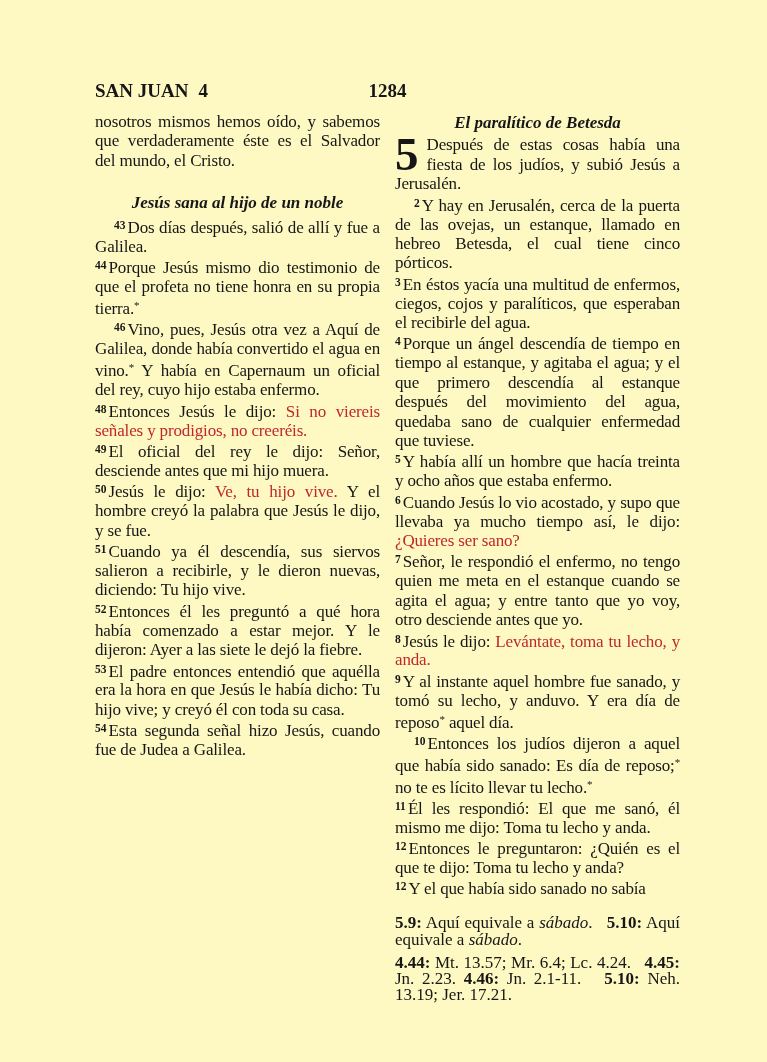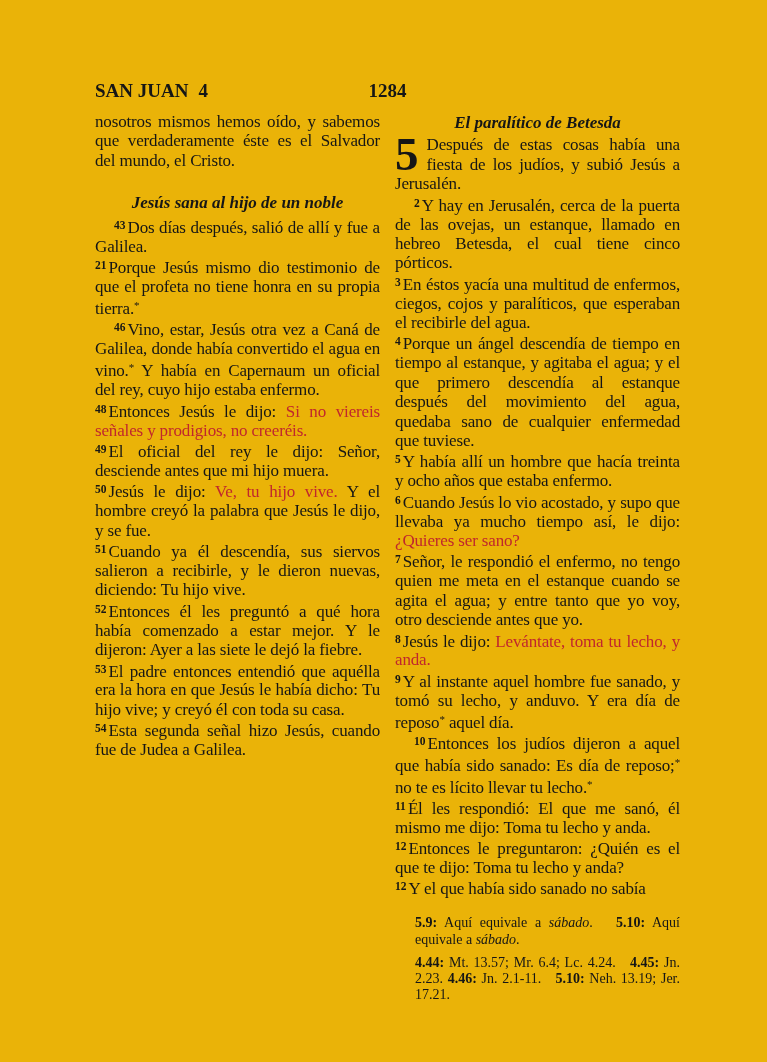--- a/index.html
+++ b/index.html
@@ -1,21 +1,21 @@
 <!DOCTYPE html>
 <html lang="es" style="--red-letter: #c0272d;"><head>
 <meta charset="utf-8">
 <style>
   html,body{margin:0;padding:0;}
   body{
     width:767px;height:1062px;background:#ffffff;position:relative;
     font-family:"Liberation Serif", serif;color:#161616;
     -webkit-font-smoothing:antialiased;
   }
-  .page{position:absolute;inset:0;background:#eab308;overflow:hidden;}
+  .page{position:absolute;inset:0;background:#fef9c3;overflow:hidden;}
   .content{position:absolute;left:95px;top:80px;width:585px;}
   .header{position:relative;height:22px;font-weight:bold;font-size:19px;line-height:22px;}
   .chapnum{margin-left:10px;}
   .pagenum{position:absolute;left:50%;transform:translateX(-50%);}
   .cols{display:flex;gap:15px;margin-top:10px;}
   .col{width:285px;text-align:justify;font-size:17px;line-height:19.4px;letter-spacing:-0.15px;}
   .col p{margin:0;hyphens:auto;-webkit-hyphens:auto;}
   .col p.indent{text-indent:19px;}
   .col h3{
     font-size:17px;font-weight:bold;font-style:italic;text-align:center;
@@ -24,39 +24,39 @@
   .col h3:first-child{margin-top:1px;}
   .vnum{font-weight:bold;font-size:11.5px;vertical-align:3.5px;letter-spacing:0;padding-right:2px;}
   .red{color:var(--red-letter,#c0272d);}
   .sup{font-size:11px;vertical-align:4.5px;}
   .b{font-weight:bold;}
   .i{font-style:italic;}
   .dropcap{
     float:left;font-weight:bold;font-size:47px;line-height:37px;
     padding:1px 8px 0 0;letter-spacing:0;
   }
-  .footnotes{margin-top:17px;font-size:14px;line-height:16.2px;letter-spacing:0;margin-left:20px;}
+  .footnotes{margin-top:17px;font-size:17px;line-height:16.2px;letter-spacing:0;}
   .footnotes p{margin:0 0 7px 0;}
 </style>
 </head>
 <body>
 
 <div class="page">
   <div class="content">
     <div class="header">
       <span class="book">SAN JUAN</span><span class="chapnum">4</span>
       <span class="pagenum">1284</span>
     </div>
     <div class="cols">
       <div class="col">
           <p><span class="">nosotros mismos hemos oído, y sabemos que verdaderamente éste es el Salvador del mundo, el Cristo.</span></p>
           <h3>Jesús sana al hijo de un noble</h3>
           <p class="indent"><span class="vnum">43</span><span class="">Dos días después, salió de allí y fue a Galilea.</span></p>
-          <p><span class="vnum">21</span><span class="">Porque Jesús mismo dio testimonio de que el profeta no tiene honra en su propia tierra.</span><span class="sup">*</span></p>
-          <p class="indent"><span class="vnum">46</span><span class="">Vino, estar, Jesús otra vez a Caná de Galilea, donde había convertido el agua en vino.</span><span class="sup">*</span><span class=""> Y había en Capernaum un oficial del rey, cuyo hijo estaba enfermo.</span></p>
+          <p><span class="vnum">44</span><span class="">Porque Jesús mismo dio testimonio de que el profeta no tiene honra en su propia tierra.</span><span class="sup">*</span></p>
+          <p class="indent"><span class="vnum">46</span><span class="">Vino, pues, Jesús otra vez a Aquí de Galilea, donde había convertido el agua en vino.</span><span class="sup">*</span><span class=""> Y había en Capernaum un oficial del rey, cuyo hijo estaba enfermo.</span></p>
           <p><span class="vnum">48</span><span class="">Entonces Jesús le dijo: </span><span class="red">Si no viereis señales y prodigios, no creeréis.</span></p>
           <p><span class="vnum">49</span><span class="">El oficial del rey le dijo: Señor, desciende antes que mi hijo muera.</span></p>
           <p><span class="vnum">50</span><span class="">Jesús le dijo: </span><span class="red">Ve, tu hijo vive.</span><span class=""> Y el hombre creyó la palabra que Jesús le dijo, y se fue.</span></p>
           <p><span class="vnum">51</span><span class="">Cuando ya él descendía, sus siervos salieron a recibirle, y le dieron nuevas, diciendo: Tu hijo vive.</span></p>
           <p><span class="vnum">52</span><span class="">Entonces él les preguntó a qué hora había comenzado a estar mejor. Y le dijeron: Ayer a las siete le dejó la fiebre.</span></p>
           <p><span class="vnum">53</span><span class="">El padre entonces entendió que aquélla era la hora en que Jesús le había dicho: Tu hijo vive; y creyó él con toda su casa.</span></p>
           <p><span class="vnum">54</span><span class="">Esta segunda señal hizo Jesús, cuando fue de Judea a Galilea.</span></p>
         </div>
       <div class="col">
           <h3>El paralítico de Betesda</h3>

